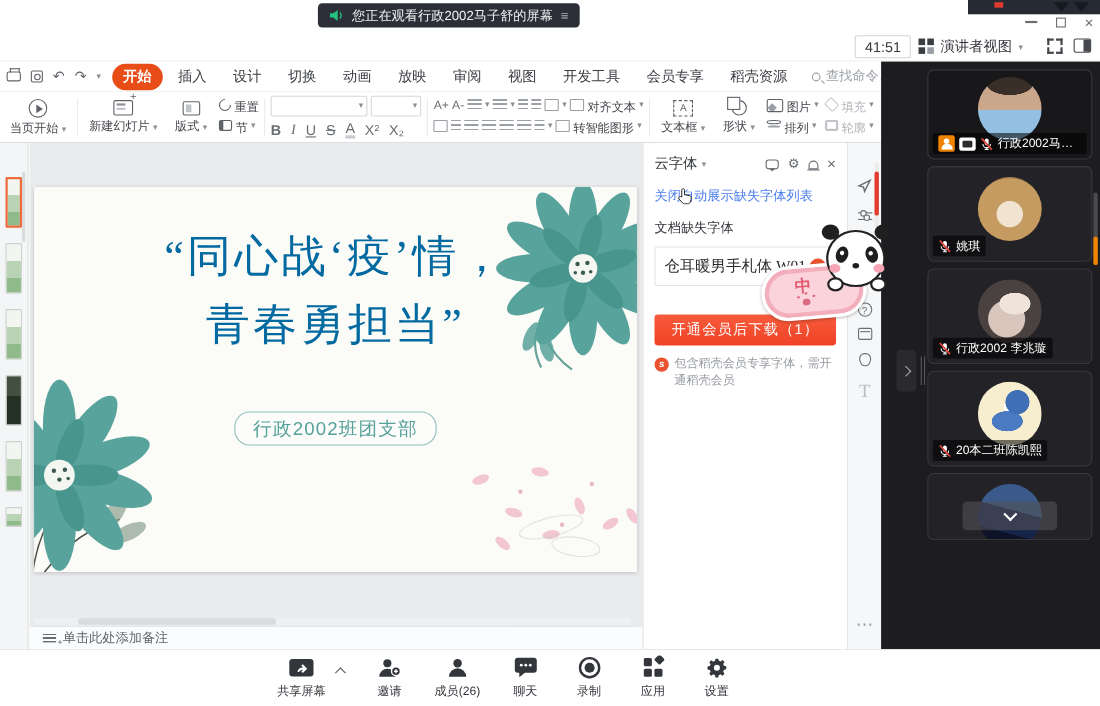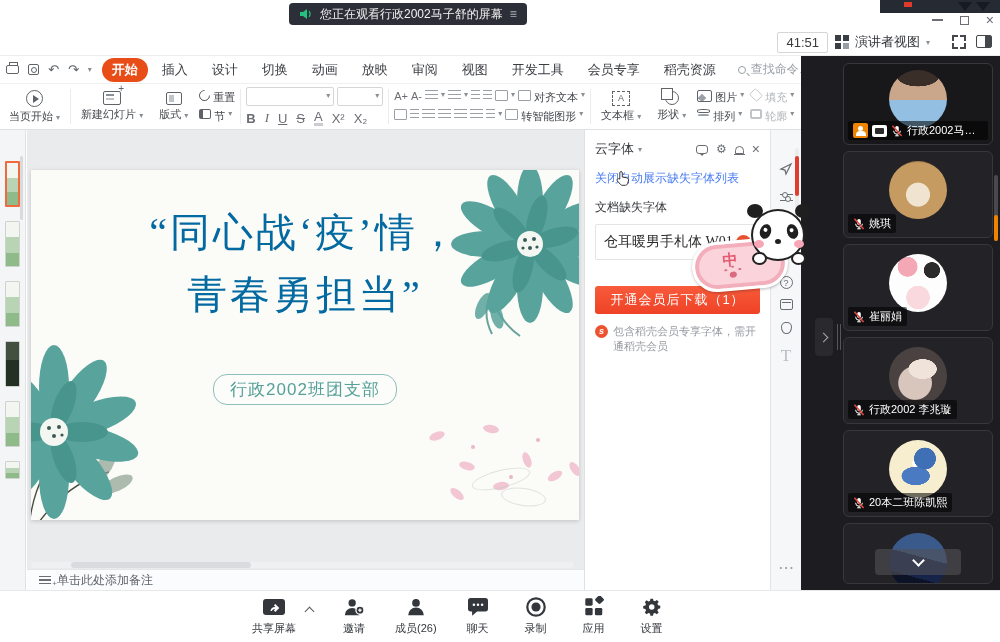--- a/index.html
+++ b/index.html
@@ -616,35 +616,20 @@
         <path d="M2.6 5.8a3.4 3.4 0 0 0 6.8 0" stroke="#fff" stroke-width="1" fill="none"></path>
         <line x1="6" y1="9.2" x2="6" y2="10.8" stroke="#fff" stroke-width="1"></line>
         <line x1="4.2" y1="10.8" x2="7.8" y2="10.8" stroke="#fff" stroke-width="1"></line>
         <line x1="1.4" y1="0.8" x2="10.6" y2="11" stroke="#e0483e" stroke-width="1.6"></line>
       </svg>
       <span class="pname">姚琪</span>
     </div>
 
   </div>
       <div class="tile">
-    <div class="av av-pig-cartoon"></div>
-    <div class="namebar">
-
-      <svg class="mic" width="12" height="12" viewBox="0 0 12 12">
-        <rect x="4.2" y="1" width="3.6" height="6" rx="1.8" fill="#fff"></rect>
-        <path d="M2.6 5.8a3.4 3.4 0 0 0 6.8 0" stroke="#fff" stroke-width="1" fill="none"></path>
-        <line x1="6" y1="9.2" x2="6" y2="10.8" stroke="#fff" stroke-width="1"></line>
-        <line x1="4.2" y1="10.8" x2="7.8" y2="10.8" stroke="#fff" stroke-width="1"></line>
-        <line x1="1.4" y1="0.8" x2="10.6" y2="11" stroke="#e0483e" stroke-width="1.6"></line>
-      </svg>
-      <span class="pname">崔丽娟</span>
-    </div>
-
-  </div>
-      <div class="tile">
     <div class="av av-rabbit"></div>
     <div class="namebar">
 
       <svg class="mic" width="12" height="12" viewBox="0 0 12 12">
         <rect x="4.2" y="1" width="3.6" height="6" rx="1.8" fill="#fff"></rect>
         <path d="M2.6 5.8a3.4 3.4 0 0 0 6.8 0" stroke="#fff" stroke-width="1" fill="none"></path>
         <line x1="6" y1="9.2" x2="6" y2="10.8" stroke="#fff" stroke-width="1"></line>
         <line x1="4.2" y1="10.8" x2="7.8" y2="10.8" stroke="#fff" stroke-width="1"></line>
         <line x1="1.4" y1="0.8" x2="10.6" y2="11" stroke="#e0483e" stroke-width="1.6"></line>
       </svg>

